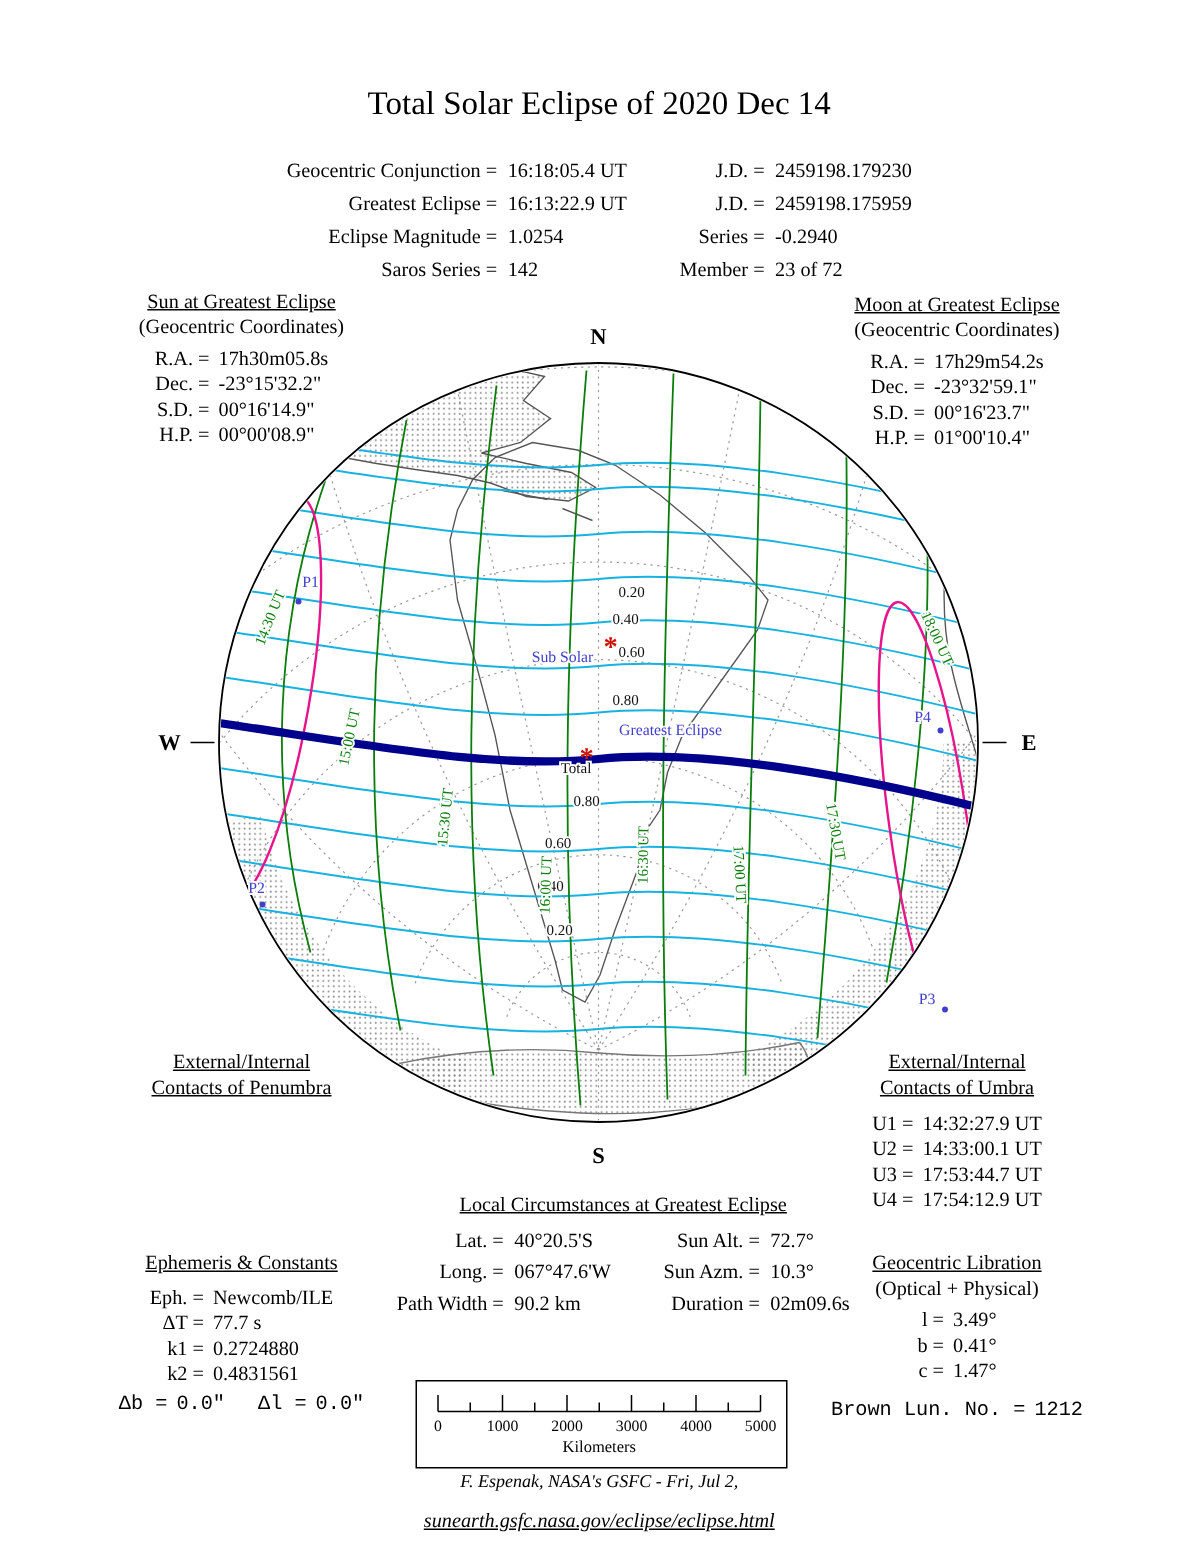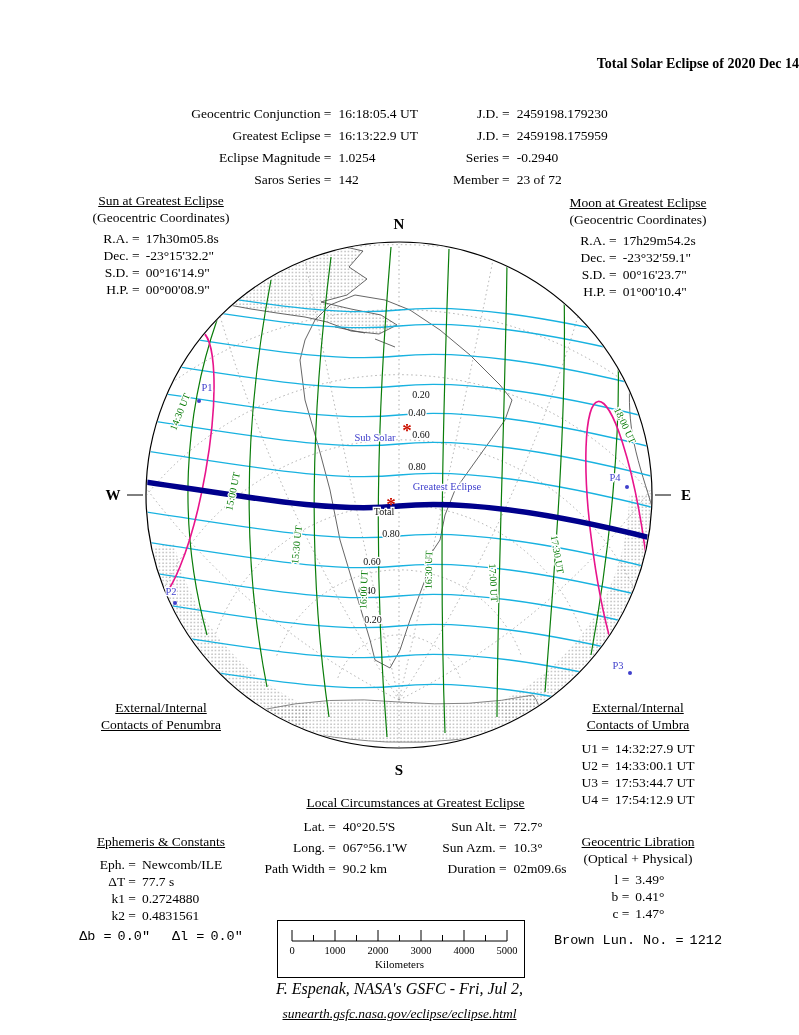--- a/index.html
+++ b/index.html
@@ -1,20 +1,20 @@
 <!DOCTYPE html>
 <html><head>
 <meta charset="utf-8">
 <style>
   * { box-sizing: border-box; margin:0; padding:0; }
   html,body { width:799px; height:1035px; background:#fff; }
   body { position:relative; font-family:"Liberation Serif", serif; color:#000; }
 
-  .page-title { position:absolute; top:56px; left:0; width:100%; text-align:right;
-                font-size:14px; font-weight:bold; }
+  .page-title { position:absolute; top:56px; left:0; width:100%; text-align:center;
+                font-size:22px; font-weight:normal; }
 
   .summary { position:absolute; top:106px; left:0; width:100%; display:flex; justify-content:center; }
   .sumgrid { display:grid; grid-template-columns:auto auto auto auto; column-gap:7px; row-gap:6px;
              font-size:13.5px; }
   .c1 { text-align:right; } .c2 { text-align:left; }
   .c3 { text-align:right; padding-left:28px; } .c4 { text-align:left; }
 
   .sideblk { position:absolute; width:212px; font-size:13.5px; line-height:17px; text-align:center; }
   .hd  { text-decoration:underline; }
   .kv  { display:grid; grid-template-columns:max-content max-content; column-gap:6px;
@@ -34,21 +34,21 @@
 
   .flexrow { display:flex; justify-content:center; gap:6px; margin-top:4px;font-family:Liberation Mono, monospace; }
   .gap-l { margin-left:16px; }
 
   .mapwrap { position:absolute; left:99px; top:205px; width:600px; height:580px; }
 
   .scalebox { position:absolute; left:277px; top:920px; border:1px solid #000;
               padding:2px 4px 0 4px; background:#fff; }
 
   .footer1 { position:absolute; top:980px;  left:0; width:100%; text-align:center;
-             font-style:italic; font-size:16px; }
+             font-style:italic; font-size:12px; }
   .footer2 { position:absolute; top:1006px; left:0; width:100%; text-align:center;
              font-style:italic; font-size:13.5px; }
   .footer2 span { text-decoration:underline; }
 
   svg text { font-family:"Liberation Serif", serif; }
   .compass { font-size:15px; font-weight:bold; fill:#000; text-anchor:middle;
              paint-order:stroke; stroke:#fff; stroke-width:3px; }
   .mlab { font-size:10px; fill:#111; text-anchor:middle; paint-order:stroke; stroke:#fff; stroke-width:2.5px; }
   .glab { font-size:10px; fill:#0a7d0a; text-anchor:middle; paint-order:stroke; stroke:#fff; stroke-width:2.5px; }
   .blab { font-size:10.5px; fill:#4040cc; text-anchor:middle; paint-order:stroke; stroke:#fff; stroke-width:2.5px; }
@@ -266,21 +266,21 @@
 
 <div class="local">
   <span class="hd">Local Circumstances at Greatest Eclipse</span>
   <div class="localgrid">
     <span class="c1">Lat. =</span>
     <span class="c2">40°20.5'S</span>
     <span class="c3">Sun Alt. =</span>
     <span class="c4">72.7°</span>
 
     <span class="c1">Long. =</span>
-    <span class="c2">067°56.1'W</span>
+    <span class="c2">067°47.6'W</span>
     <span class="c3">Sun Azm. =</span>
     <span class="c4">10.3°</span>
 
     <span class="c1">Path Width =</span>
     <span class="c2">90.2 km</span>
     <span class="c3">Duration =</span>
     <span class="c4">02m09.6s</span>
   </div>
 </div>
 

